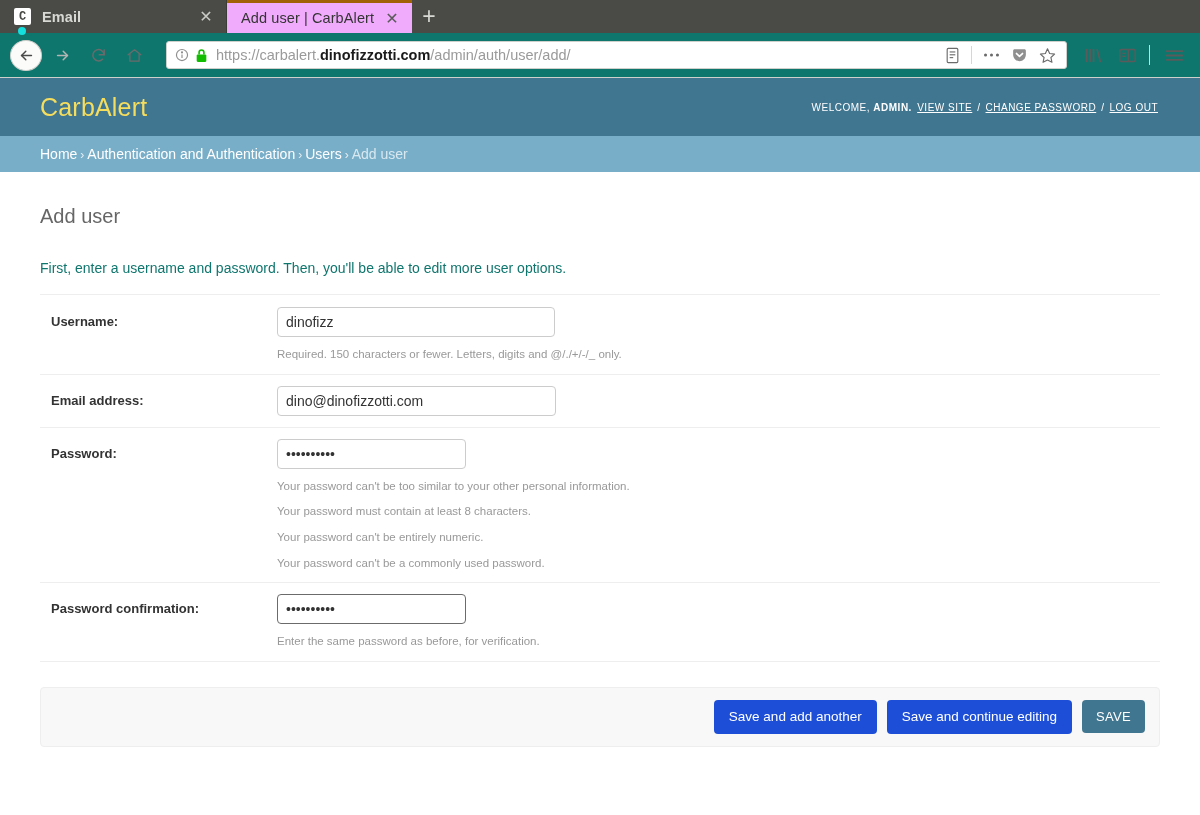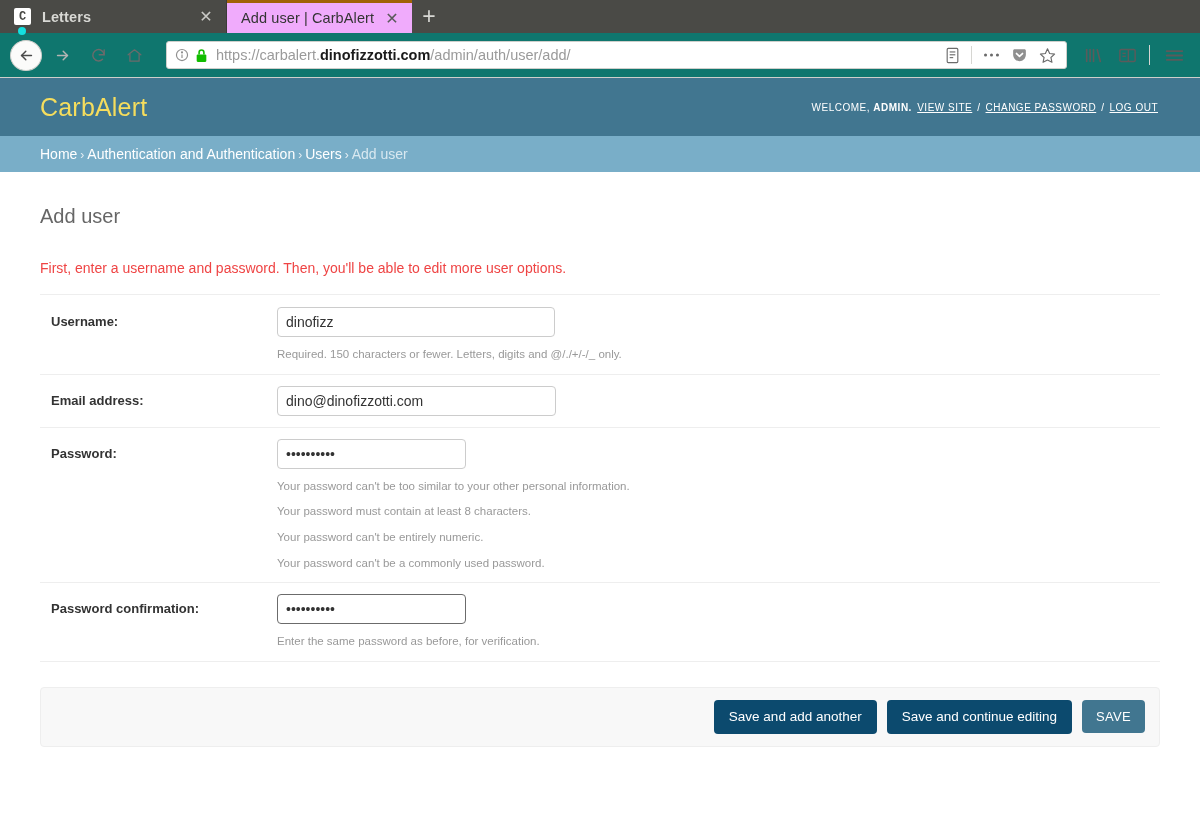--- a/index.html
+++ b/index.html
@@ -202,21 +202,21 @@
   .dj-content { padding: 22px 40px 0 40px; }
   .dj-title {
     font-size: 20px;
     font-weight: normal;
     color: #666666;
     margin: 10px 0 0 0;
     line-height: 1.2;
   }
   .dj-intro {
     font-size: 14px;
-    color: #ef4444;
+    color: #0f766e;
     margin: 32px 0 8px 0;
   }
 
   .dj-form { margin-top: 18px; }
   .form-row {
     border-bottom: 1px solid #eeeeee;
     padding: 11px 0 11px 0;
     display: block;
     position: relative;
   }
@@ -270,42 +270,42 @@
   .btn {
     font-family: "Liberation Sans", sans-serif;
     border: none;
     border-radius: 4px;
     cursor: pointer;
     font-size: 13.5px;
     padding: 10px 15px;
     color: #ffffff;
     line-height: 1;
   }
-  .btn.secondary { background: #0c4a6e; }
+  .btn.secondary { background: #1d4ed8; }
   .btn.primary {
     background: #417690;
     text-transform: uppercase;
     font-size: 13px;
     letter-spacing: 0.3px;
     padding: 10px 14px;
   }
 </style>
 </head>
 <body>
 
 <div class="browser">
 
   <div class="tabstrip">
 
     <div class="tab inactive">
       <span class="tab-favicon">
         <span>C</span>
         <span class="tab-audio-dot"></span>
       </span>
-      <span class="tab-title">Letters</span>
+      <span class="tab-title">Email</span>
       <span class="tab-close">✕</span>
     </div>
 
     <div class="tab active">
       <span class="tab-title">Add user | CarbAlert</span>
       <span class="tab-close">✕</span>
     </div>
 
     <div class="newtab">+</div>
   </div>

